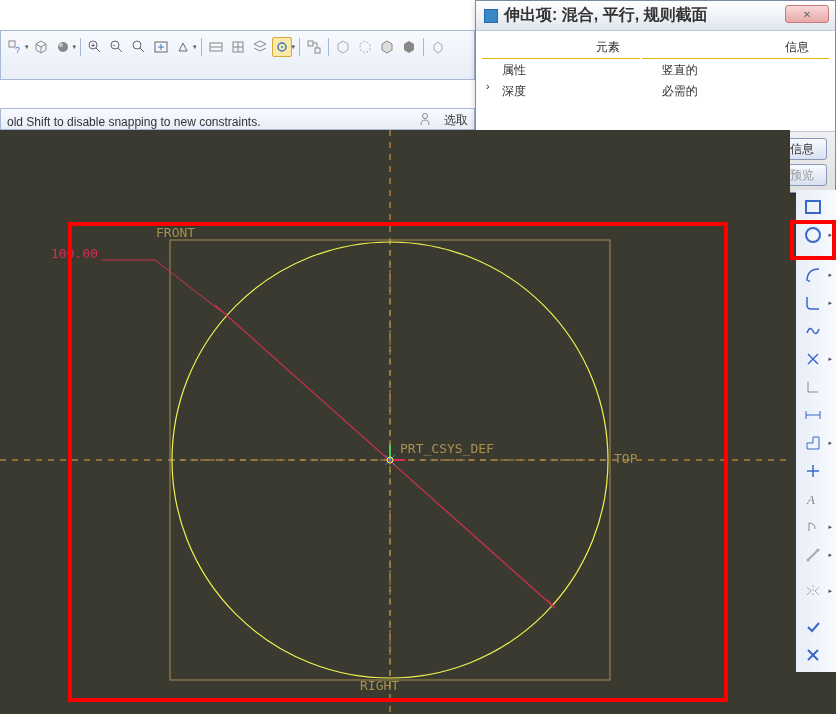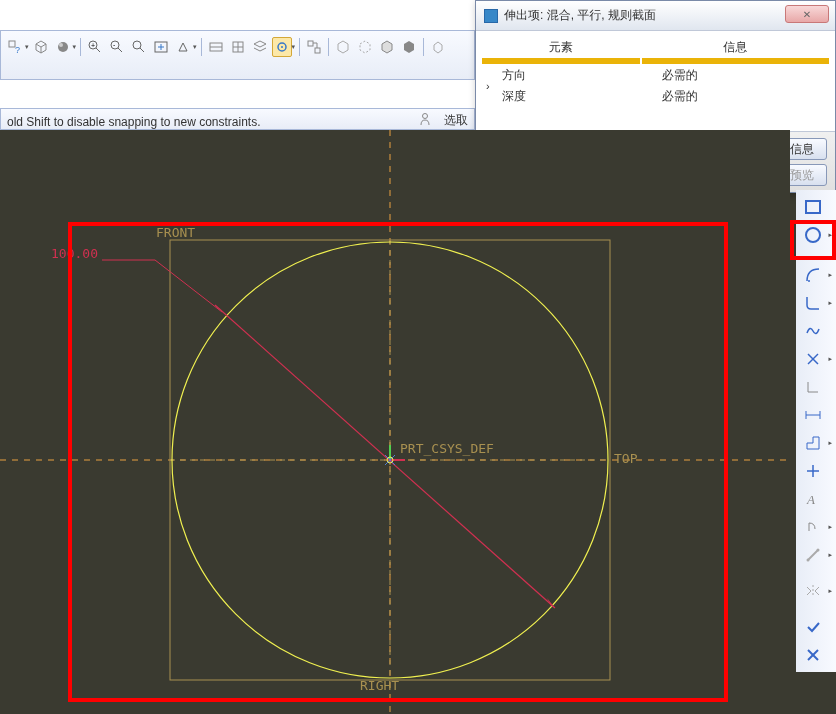--- a/index.html
+++ b/index.html
@@ -96,21 +96,22 @@
     }
     .dialog-icon {
       width: 14px;
       height: 14px;
       background: #3888c8;
       border: 1px solid #2868a8;
       margin-right: 6px;
     }
     .dialog-title {
       color: #333;
-      font-size: 12px;
+      font-size: 16px;
+      font-weight: bold;
     }
     .dialog-close {
       position: absolute;
       right: 6px;
       top: 4px;
       width: 44px;
       height: 18px;
       background: linear-gradient(#f8d8d8, #e8a8a8);
       border: 1px solid #c87878;
       border-radius: 3px;
@@ -123,25 +124,25 @@
     }
     .dialog-body {
       background: #fff;
       min-height: 100px;
       padding: 4px;
     }
     .dialog-table {
       width: 100%;
     }
     .dialog-table th {
-      text-align: center;
+      text-align: right;
       font-weight: normal;
       padding: 2px 20px;
       color: #333;
-      border-bottom: 6px solid #eab308;
+      border-bottom: 1px solid #eab308;
     }
     .dialog-table td {
       padding: 1px 20px;
       color: #333;
     }
     .row-marker {
       position: absolute;
       left: 486px;
       top: 80px;
       color: #333;
@@ -399,22 +400,22 @@
     <div class="dialog-close">✕</div>
   </div>
   <div class="dialog-body">
     <table class="dialog-table">
       <tbody>
           <tr>
         <th>元素</th>
         <th>信息</th>
       </tr>
       <tr>
-        <td>方向</td>
-        <td>必需的</td>
+        <td>属性</td>
+        <td>竖直的</td>
       </tr>
       <tr>
         <td>深度</td>
         <td>必需的</td>
       </tr>
     </tbody>
       </table>
   </div>
   <div class="dialog-footer">
     <div class="dialog-btn-row">

